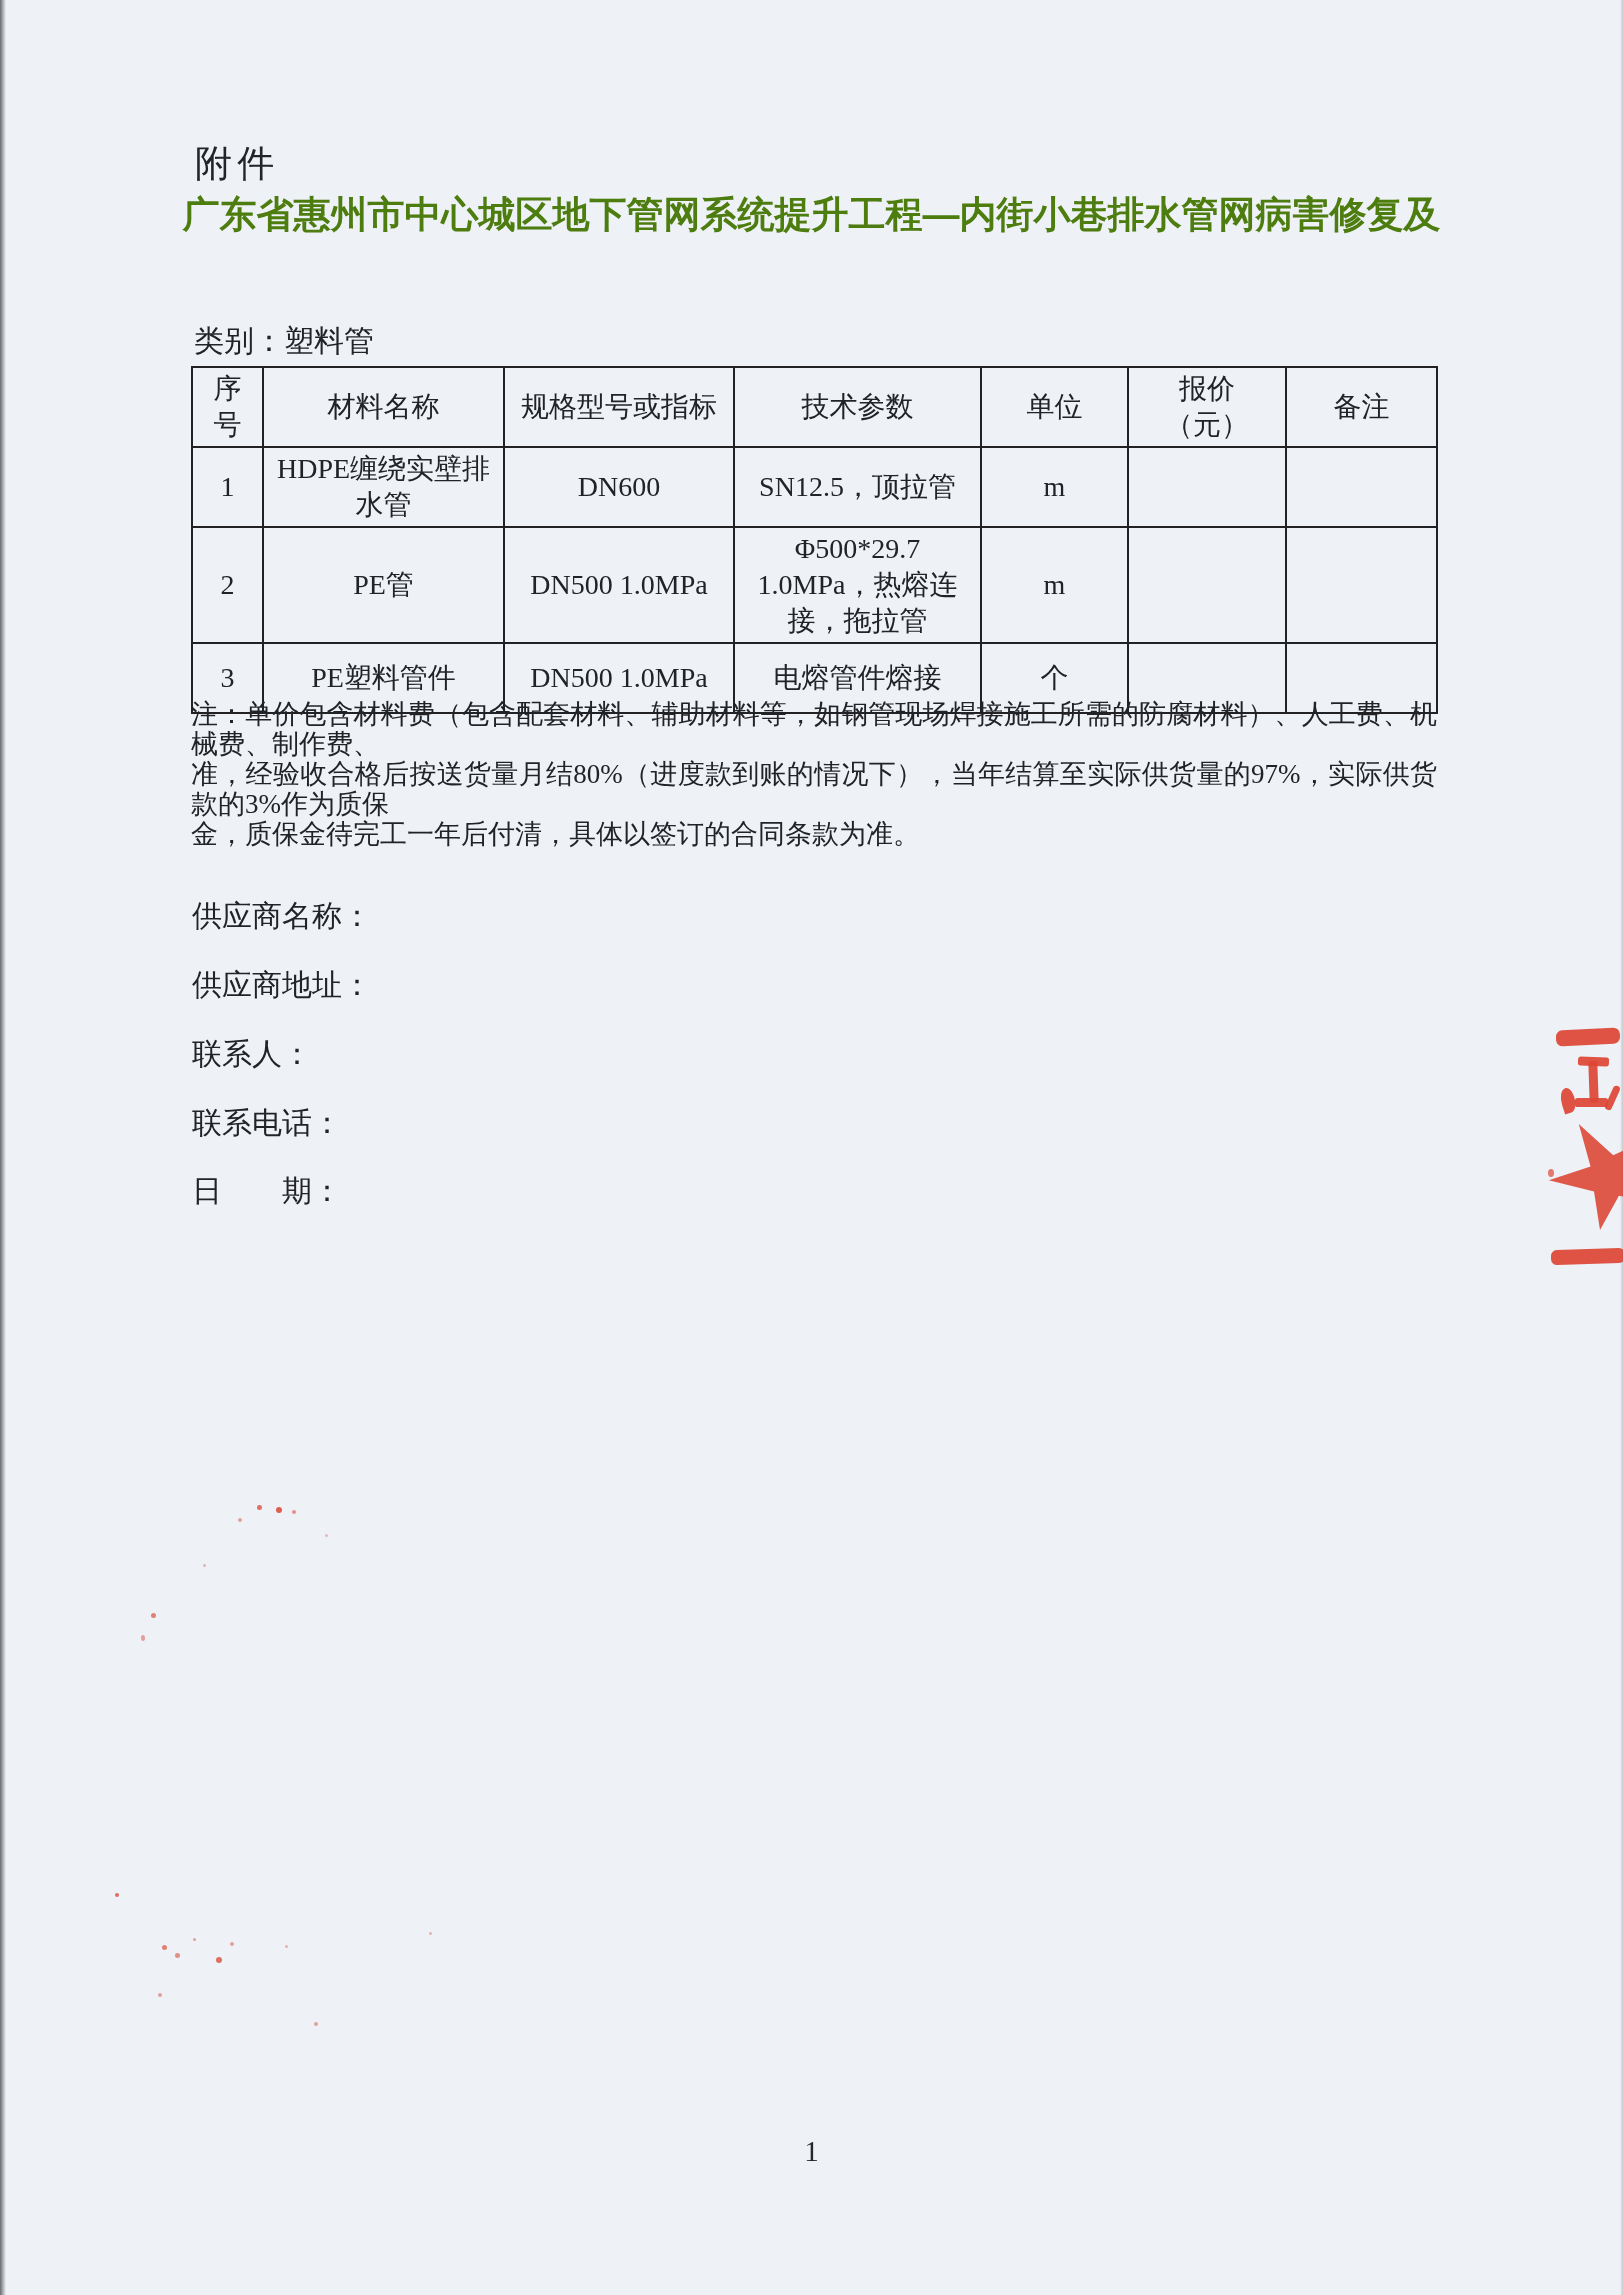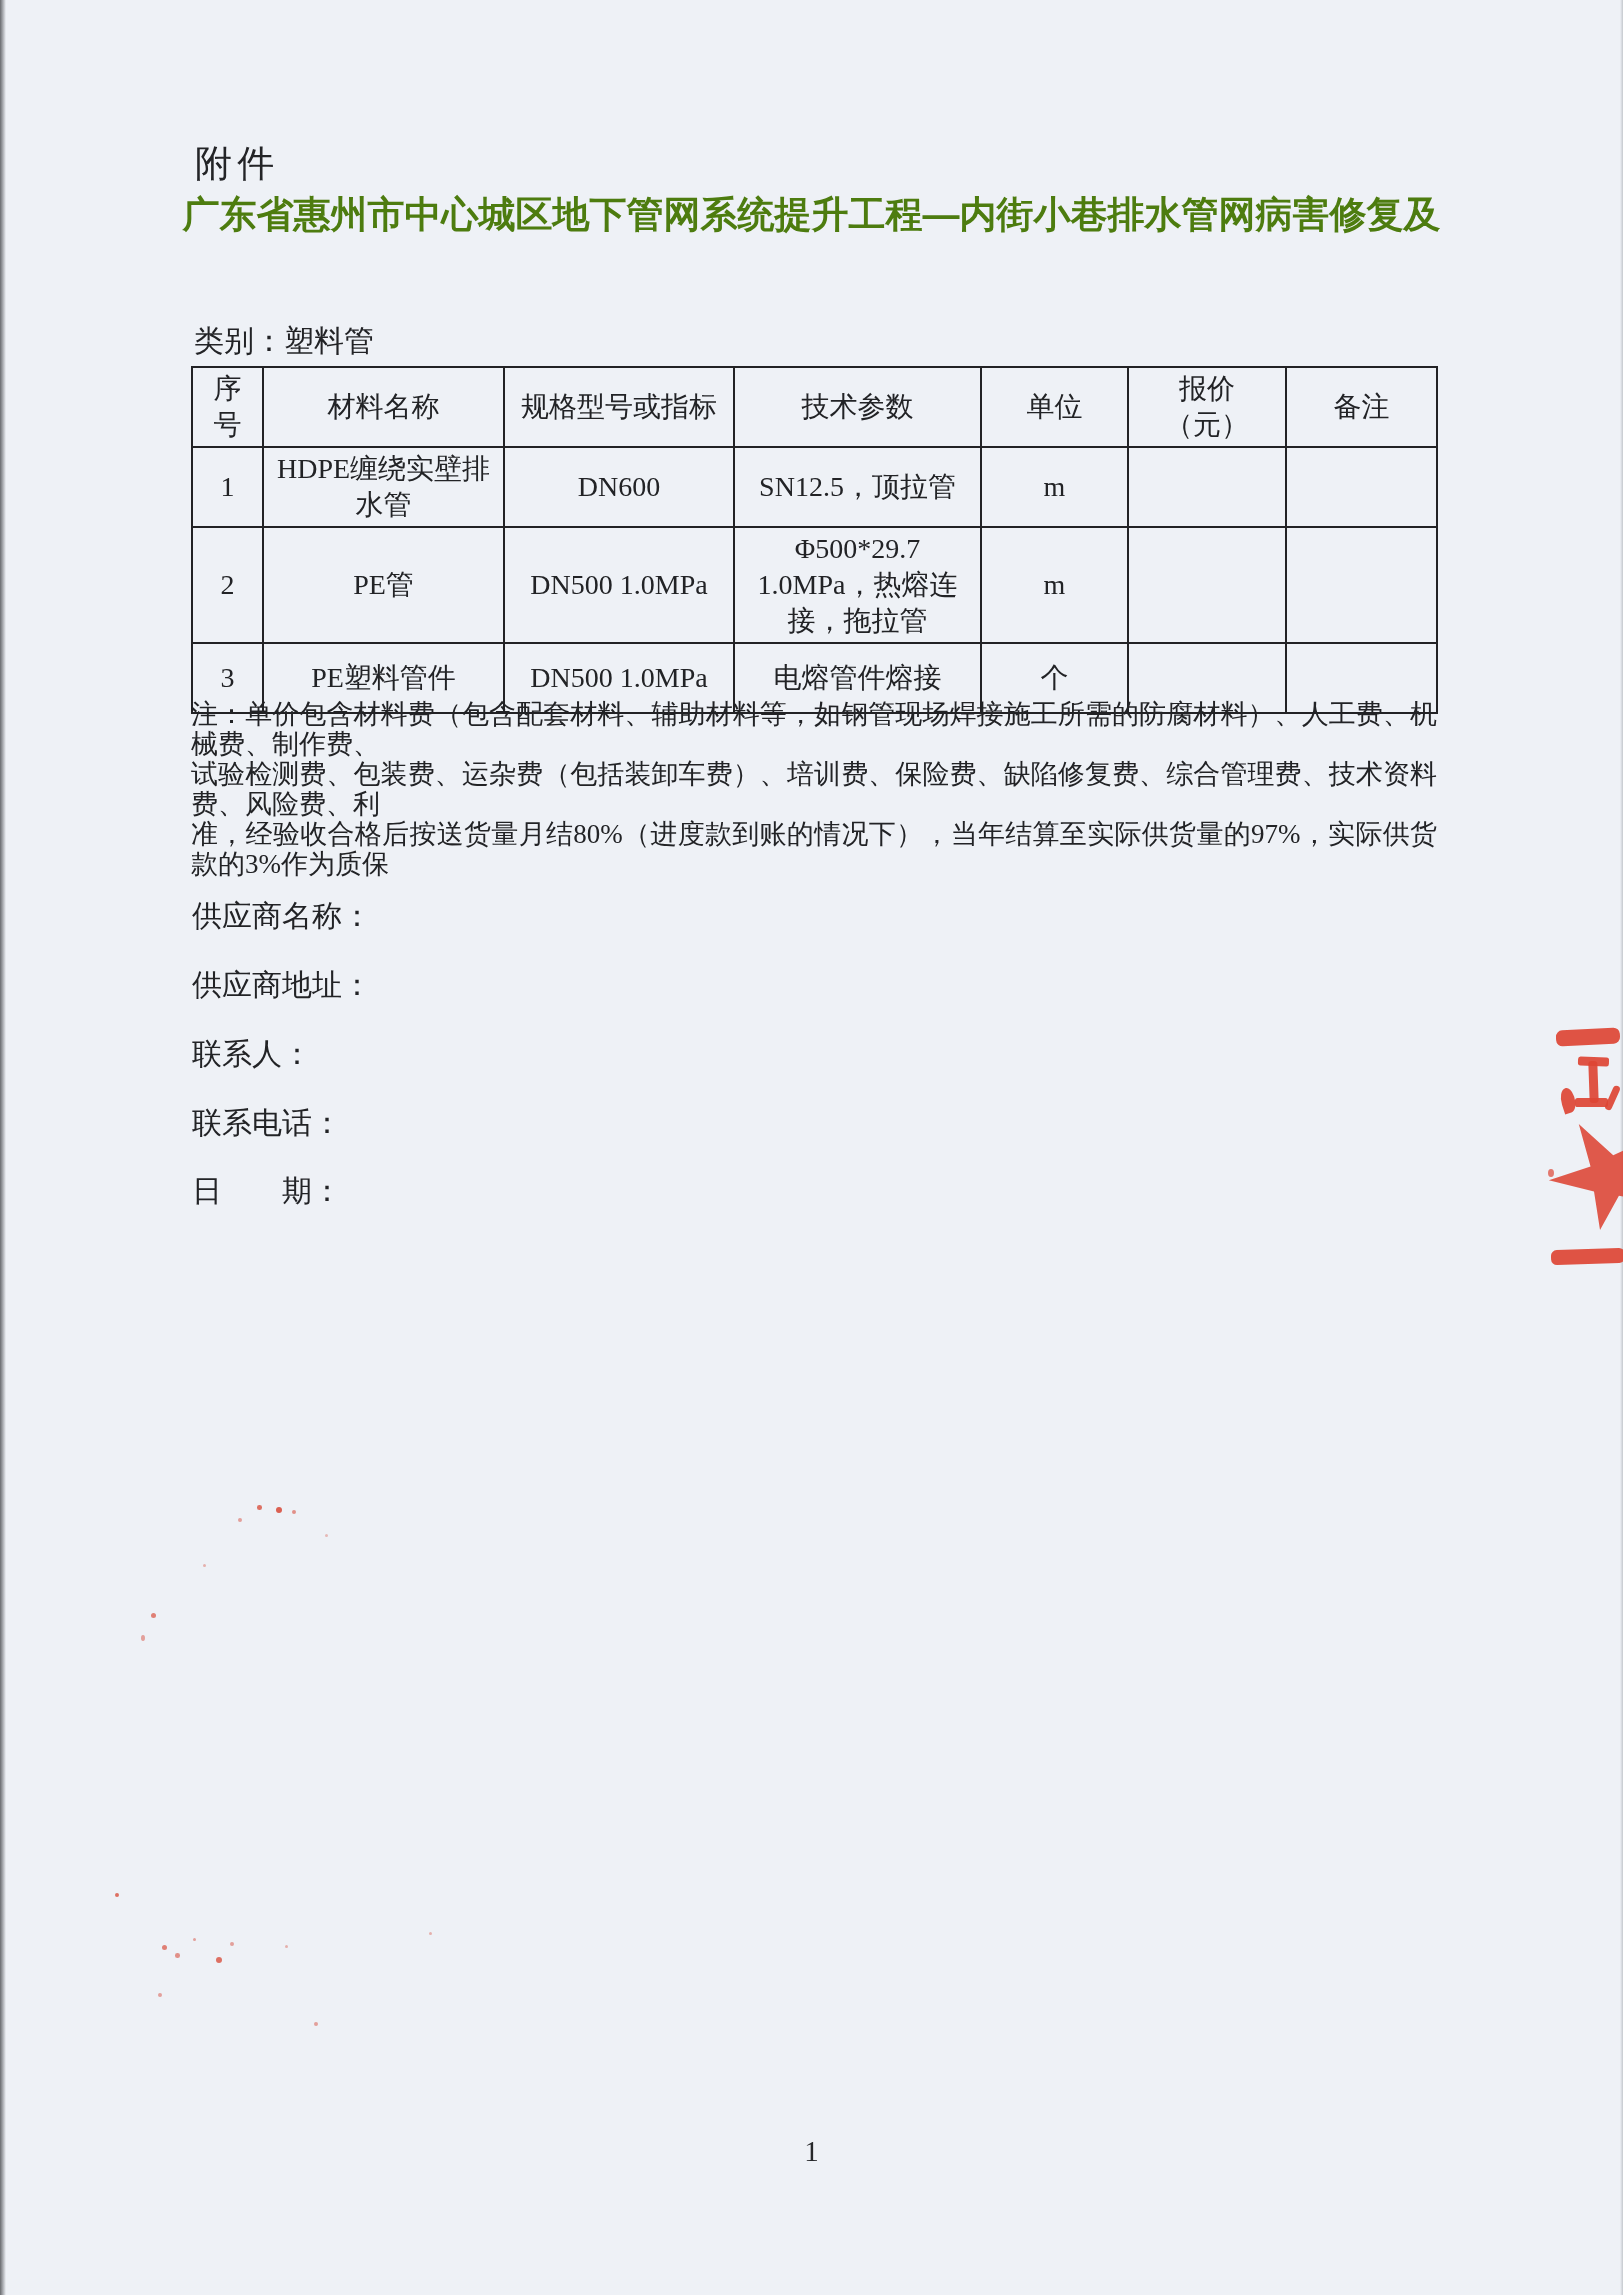--- a/index.html
+++ b/index.html
@@ -167,22 +167,22 @@
         <td>电熔管件熔接</td>
         <td>个</td>
         <td></td>
         <td></td>
       </tr>
     </tbody>
   </table>
 
   <div class="note">
     <div>注：单价包含材料费（包含配套材料、辅助材料等，如钢管现场焊接施工所需的防腐材料）、人工费、机械费、制作费、</div>
-    <div>试验检测费、包装费、运杂费（包括装卸车费）、培训费、保险费、缺陷修复费、综合管理费、技术资料费、风险费、利</div>
     <div>准，经验收合格后按送货量月结80%（进度款到账的情况下），当年结算至实际供货量的97%，实际供货款的3%作为质保</div>
+    <div>金，质保金待完工一年后付清，具体以签订的合同条款为准。</div>
   </div>
 
   <div class="field" style="top:896px">供应商名称：</div>
   <div class="field" style="top:965px">供应商地址：</div>
   <div class="field" style="top:1034px">联系人：</div>
   <div class="field" style="top:1103px">联系电话：</div>
   <div class="field" style="top:1171px">日　　期：</div>
 
   <div class="page-number">1</div>
 

